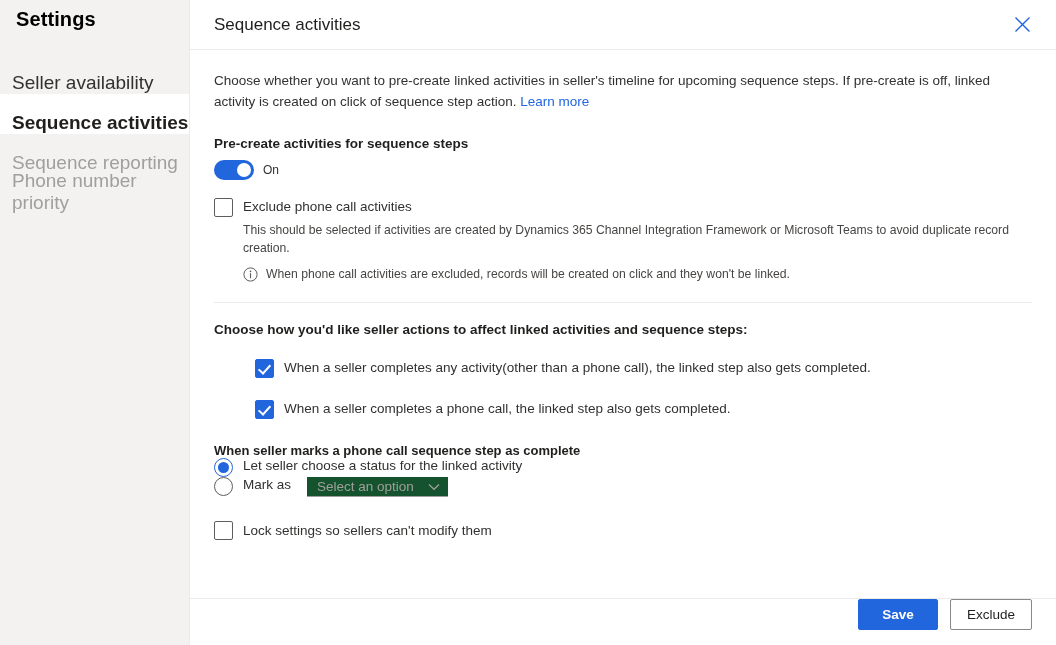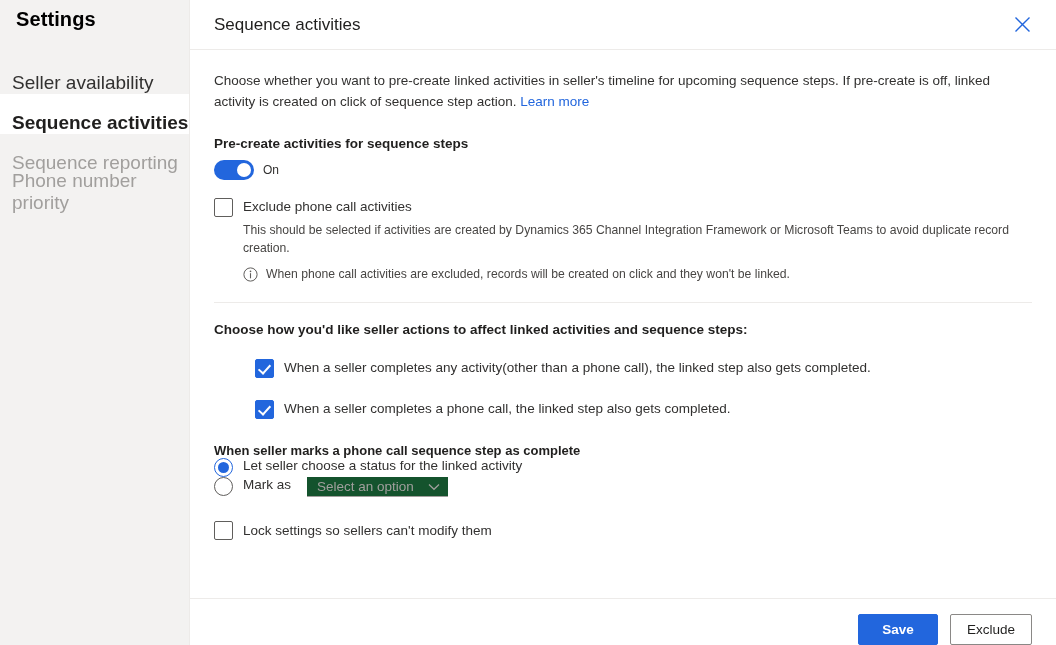--- a/index.html
+++ b/index.html
@@ -307,21 +307,21 @@
 
   
   .footer {
     position: absolute;
     left: 0;
     right: 0;
     bottom: 0;
     height: 47px;
     border-top: 1px solid #edebe9;
     display: flex;
-    align-items: flex-end;
+    align-items: flex-start;
     justify-content: flex-end;
     gap: 12px;
     padding: 0 24px;
   }
   .btn {
     height: 31px;
     min-width: 80px;
     font-size: 13.5px;
     font-family: inherit;
     cursor: pointer;

